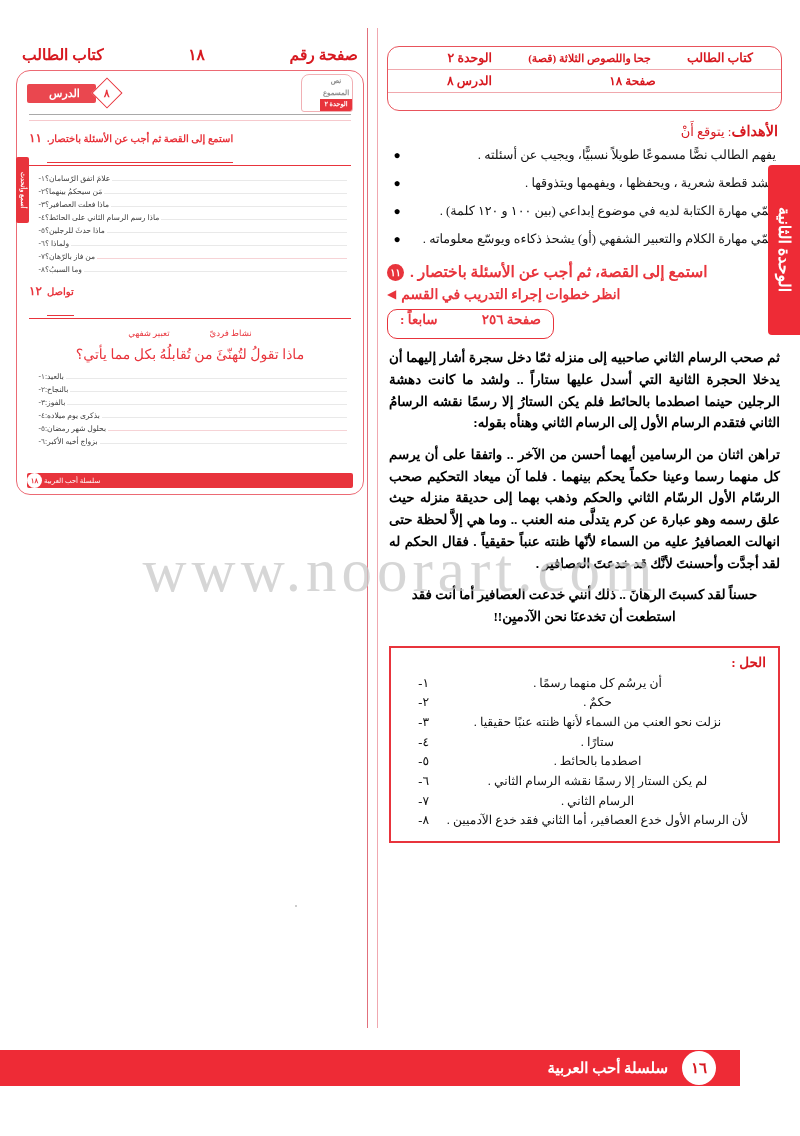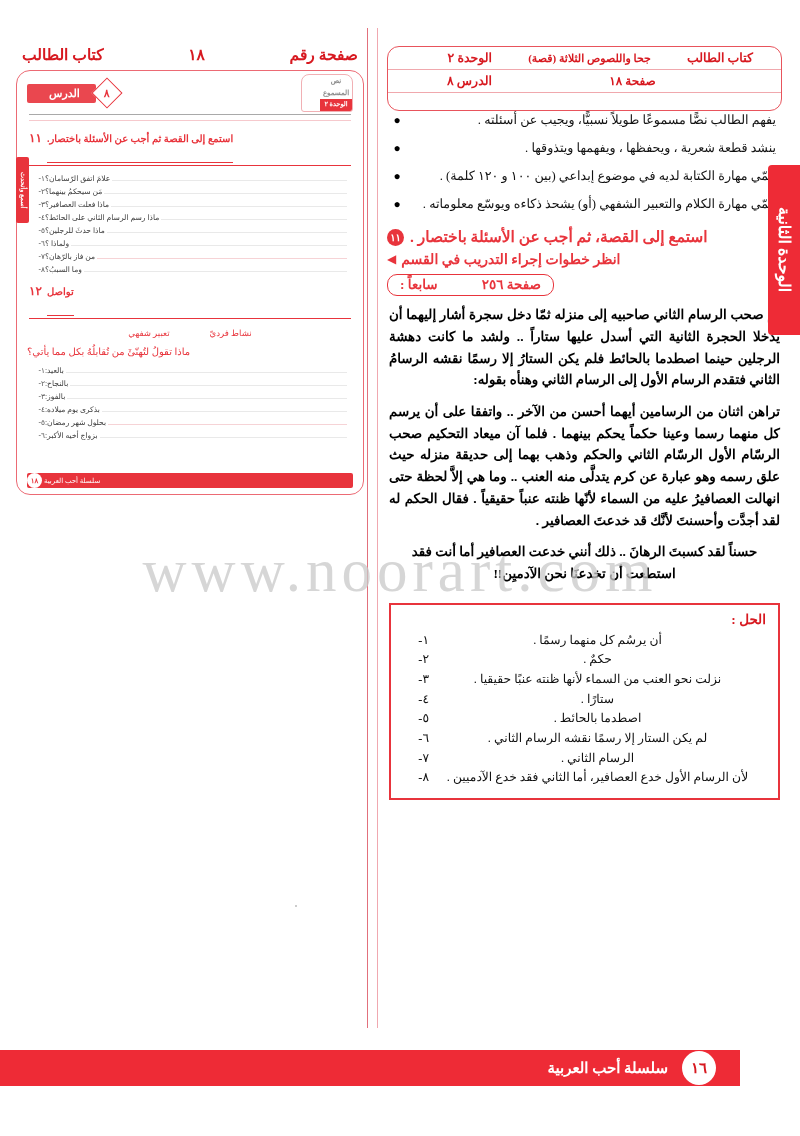--- a/index.html
+++ b/index.html
@@ -180,22 +180,22 @@
   }
   .sb-subrow {
     display: flex; flex-direction: row-reverse;
     gap: 40px;
     justify-content: center;
     font-size: 8.6px;
     color: #e8343c;
     margin: 9px 0 8px 0;
   }
   .sb-prompt {
-    text-align: left;
-    font-size: 10px;
+    text-align: center;
+    font-size: 14px;
     color: #e8343c;
     margin-bottom: 7px;
   }
 
   
   .sb-sidetab {
     position: absolute;
     left: -1px;
     top: 86px;
     width: 13px;
@@ -314,21 +314,21 @@
   .tg-task .line3 {
     display: flex; flex-direction: row-reverse; align-items: center;
     justify-content: flex-start;
     margin-top: 6px;
     font-size: 13.5px; font-weight: bold;
     padding-right: 26px;
   }
   .tg-task .pillbox {
     border: 1.3px solid #e8343c;
     border-radius: 10px;
-    padding: 1px 12px 2px 12px;
+    padding: 1px 12px 10px 12px;
     display: flex; flex-direction: row-reverse; gap: 44px;
     align-items: baseline;
   }
 
   
   .tg-story { margin: 8px 2px 0 2px; }
   .tg-story p {
     margin: 0 0 10px 0;
     font-size: 13.4px;
     line-height: 1.62;
@@ -542,20 +542,23 @@
       <span class="c-title">جحا واللصوص الثلاثة (قصة)</span>
       <span class="c-book">كتاب الطالب</span>
     </div>
     <div class="row b2">
       <span class="c-lesson">الدرس ٨</span>
       <span class="c-page">صفحة ١٨</span>
     </div>
     <div class="row b3"></div>
   </div>
 
+  <div class="tg-obj-title">
+    <span>الأهداف</span><span class="lite">: يتوقع أَنْ</span>
+  </div>
   <div class="tg-obj-list" id="tg-obj-list">
       <div class="tg-obj">
         <span class="bullet">●</span>
         <span class="otxt">يفهم الطالب نصًّا مسموعًا طويلاً نسبيًّا، ويجيب عن أسئلته .</span>
       </div>
       <div class="tg-obj">
         <span class="bullet">●</span>
         <span class="otxt">ينشد قطعة شعرية ، ويحفظها ، ويفهمها ويتذوقها .</span>
       </div>
       <div class="tg-obj">

